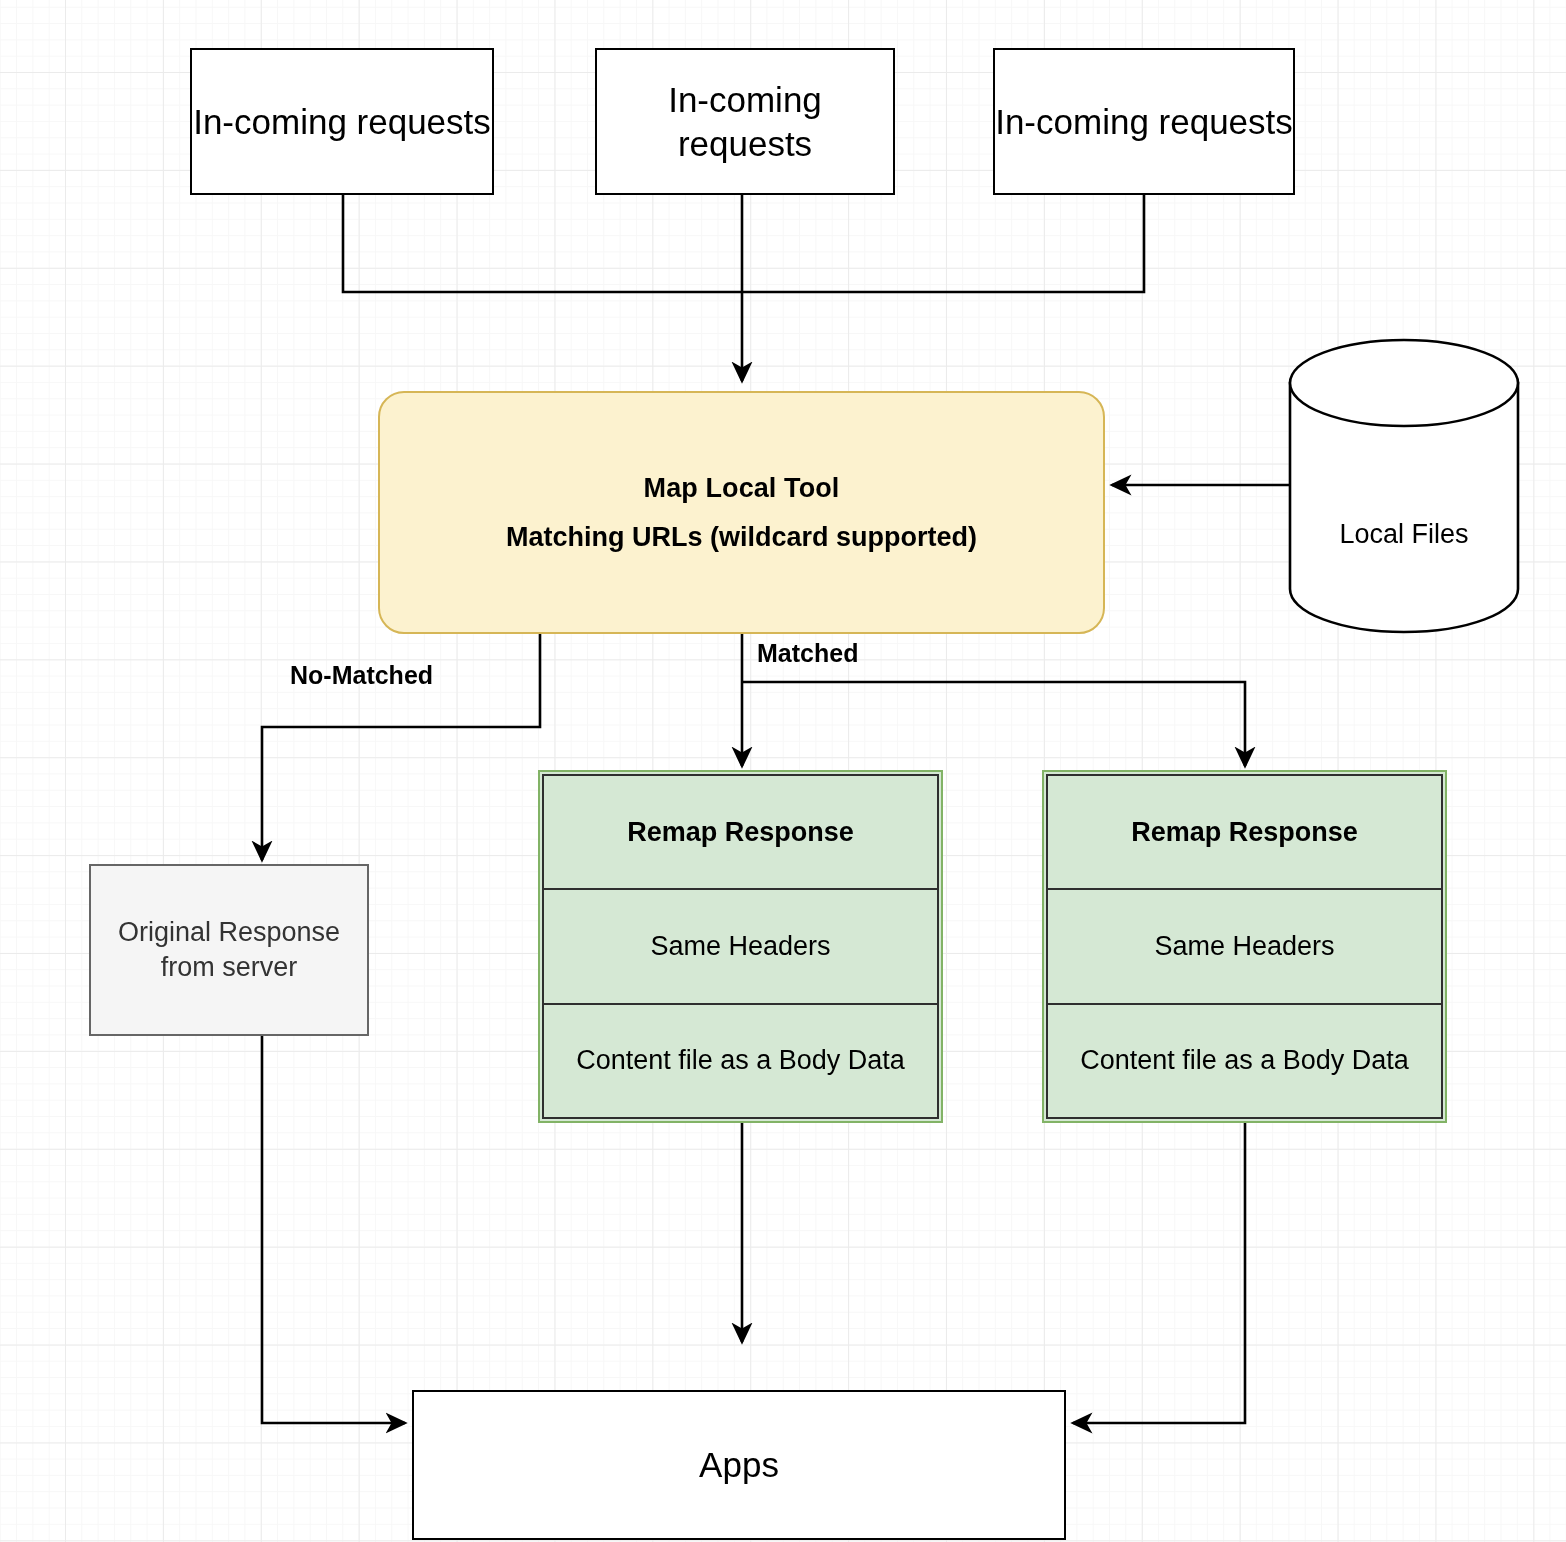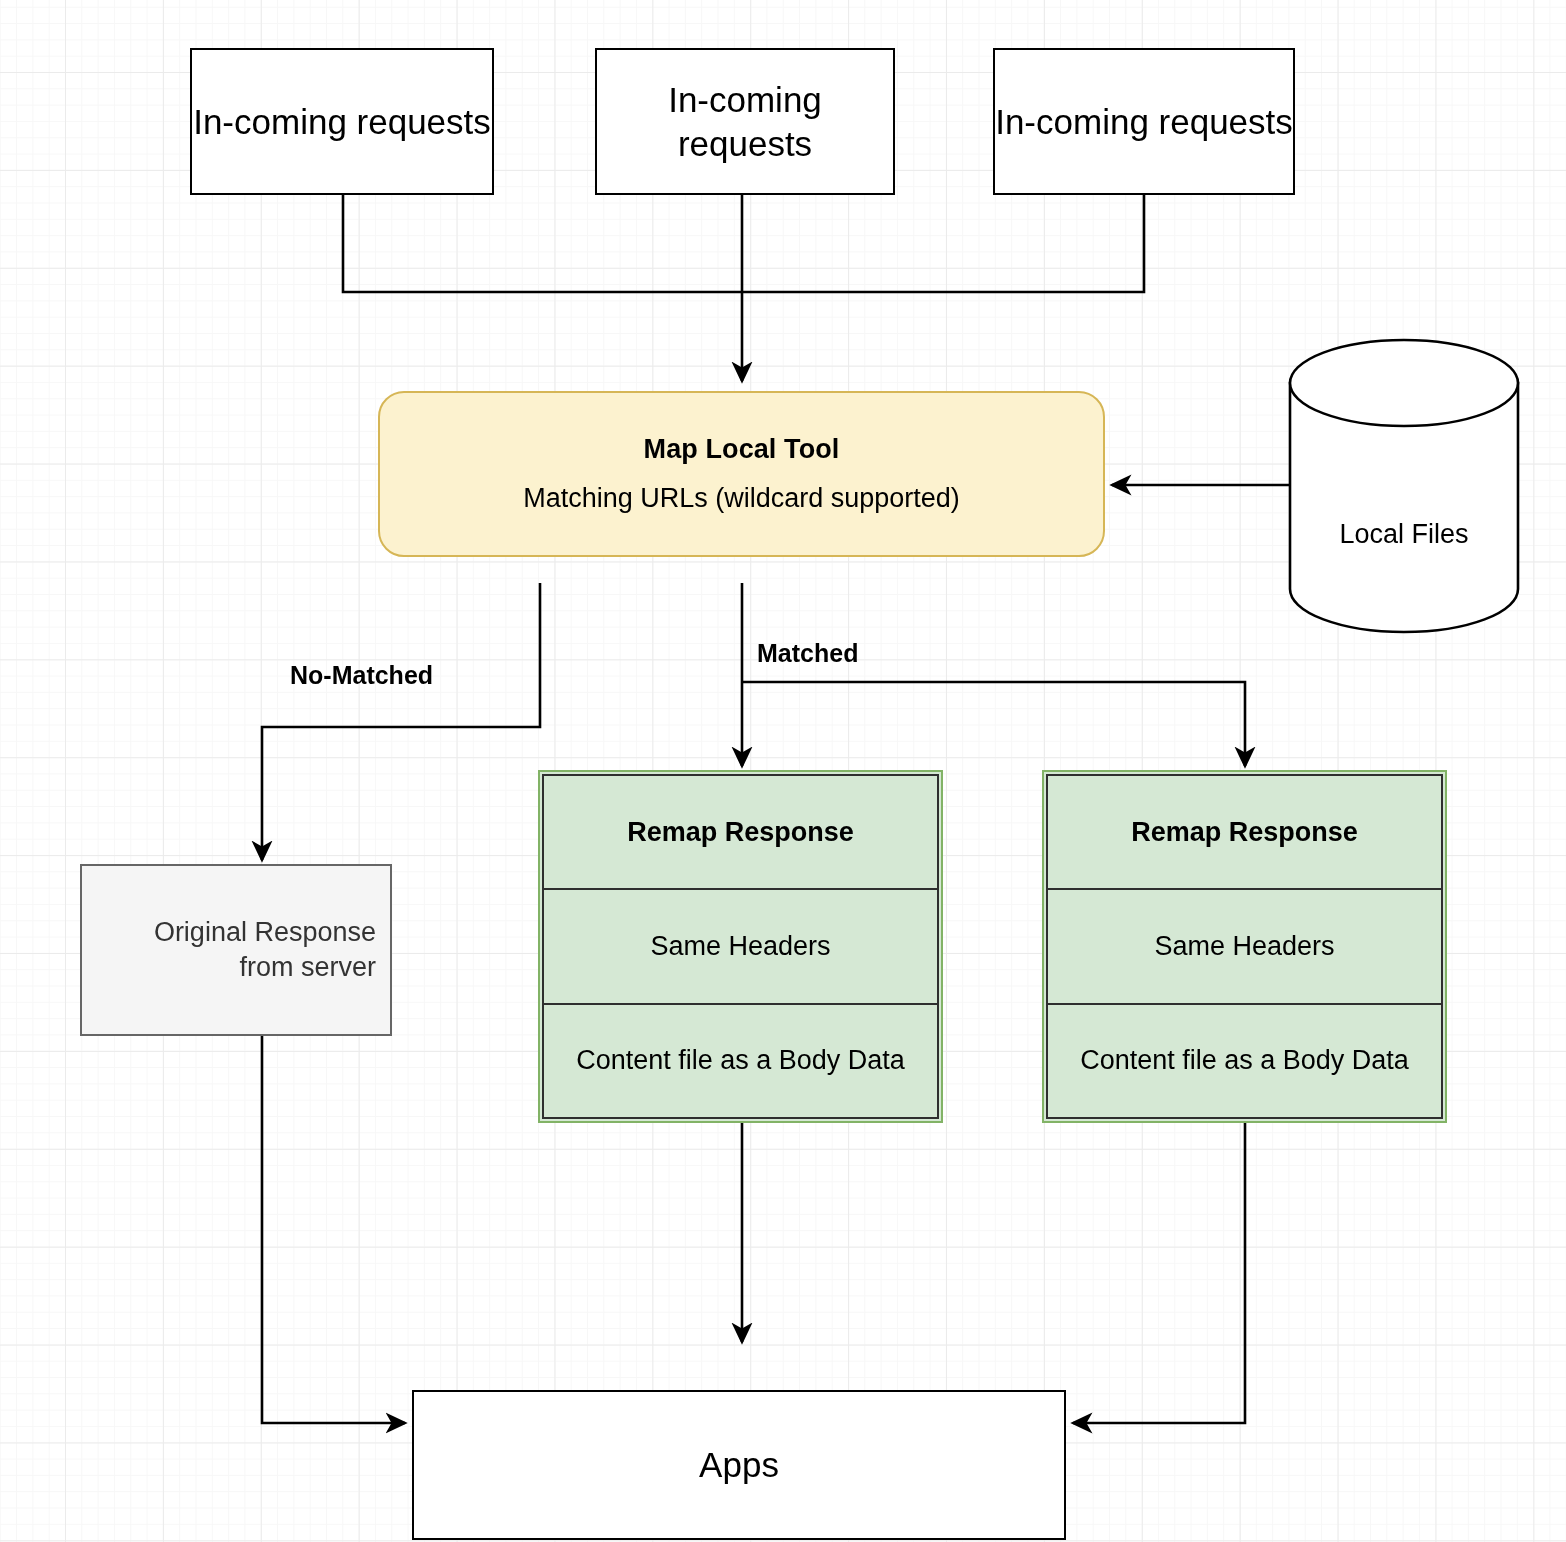--- a/index.html
+++ b/index.html
@@ -64,21 +64,21 @@
     line-height: 1.22;
     color: #000000;
   }
   .box-yellow .title {
     font-size: 27px;
     font-weight: bold;
     letter-spacing: 0.1px;
   }
   .box-yellow .subtitle {
     font-size: 27px;
-    font-weight: normal;
+    font-weight: bold;
     margin-top: 16px;
   }
   
   .box-gray {
     background: #f5f5f5;
     border: 2.4px solid #666666;
     color: #333333;
     font-size: 27px;
     line-height: 1.28;
     padding: 0 14px;
@@ -171,38 +171,38 @@
   </div>
 
   <div class="node box-plain" style="left:595px; top:48px; width:300px; height:147px;">
     <span>In-coming requests</span>
   </div>
 
   <div class="node box-plain" style="left:993px; top:48px; width:302px; height:147px;">
     <span>In-coming requests</span>
   </div>
 
-  <div class="node box-yellow" style="left:378px; top:391px; width:727px; height:166px;">
+  <div class="node box-yellow" style="left:378px; top:391px; width:727px; height:243px;">
     <span class="title">Map Local Tool</span>
     <span class="subtitle">Matching URLs (wildcard supported)</span>
   </div>
 
   <div class="cylinder" style="left:1286px; top:336px; width:236px; height:300px;">
     <svg width="236" height="300" viewBox="0 0 236 300">
       <path d="M 4 47 L 4 253 A 114 43 0 0 0 232 253 L 232 47 Z" fill="#ffffff" stroke="#000000" stroke-width="2.6"></path>
       <ellipse cx="118" cy="47" rx="114" ry="43" fill="#ffffff" stroke="#000000" stroke-width="2.6"></ellipse>
     </svg>
     <span class="cyl-label" style="left:0; top:183px; width:236px;">Local Files</span>
   </div>
 
   <div class="edge-label" style="left:290px; top:661px;">No-Matched</div>
 
   <div class="edge-label" style="left:757px; top:639px;">Matched</div>
 
-  <div class="node box-gray" style="left:80px; top:864px; width:312px; height:172px;text-align:right;">
+  <div class="node box-gray" style="left:89px; top:864px; width:280px; height:172px;">
     <span>Original Response from server</span>
   </div>
 
   <div class="node box-green" style="left:538px; top:770px; width:405px; height:353px;">
     <div class="inner">
       <div class="row head">Remap Response</div>
       <div class="row">Same Headers</div>
       <div class="row">Content file as a Body Data</div>
     </div>
   </div>

